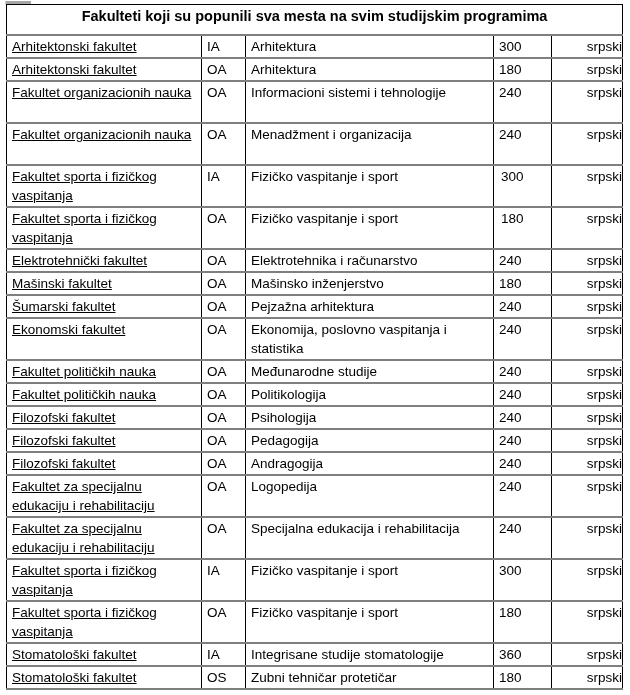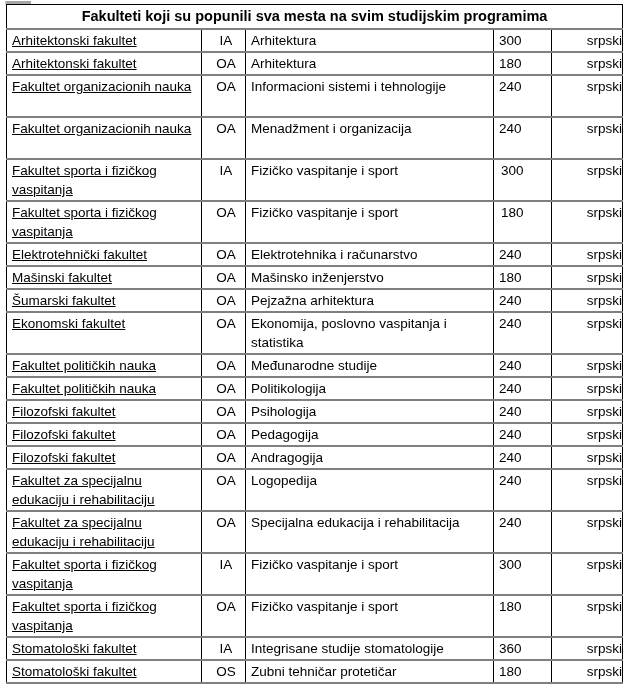--- a/index.html
+++ b/index.html
@@ -66,35 +66,35 @@
   
   table.grid {
     border: 1px solid #000000;
   }
 
   tr.title-row td {
     text-align: center;
     font-weight: bold;
     font-size: 14.5px;
     padding-top: 2px;
-    padding-bottom: 2px;
+    padding-bottom: 8px;
     padding-left: 0;
     border-top: 1px solid #000000;
     border-bottom: 2px solid #7f7f7f;
   }
 
   
   col.c-faculty  { width: 195px; }
   col.c-level    { width: 44px;  }
   col.c-program  { width: 248px; }
   col.c-ects     { width: 58px;  }
   col.c-lang     { width: 71px;  }
 
   td.faculty  { text-align: left; text-decoration: underline; }
-  td.level    { text-align: center; padding-left: 7px; }
+  td.level    { text-align: left; padding-left: 7px; }
   td.program  { text-align: left; padding-left: 7px; margin-top: 23px; }
   td.ects     { text-align: left; padding-left: 7px; }
   td.lang     { text-align: right; padding-left: 7px; }
 
   
   tr.shift td.ects { padding-left: 7px; }
   tr.shift td.lang { padding-left: 14px; }
 
   
   tr.tall td { height: 38px; }

